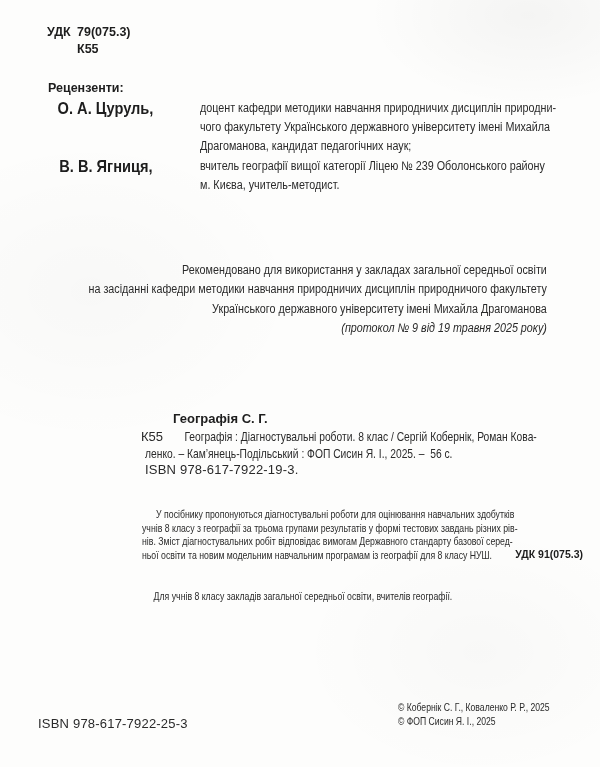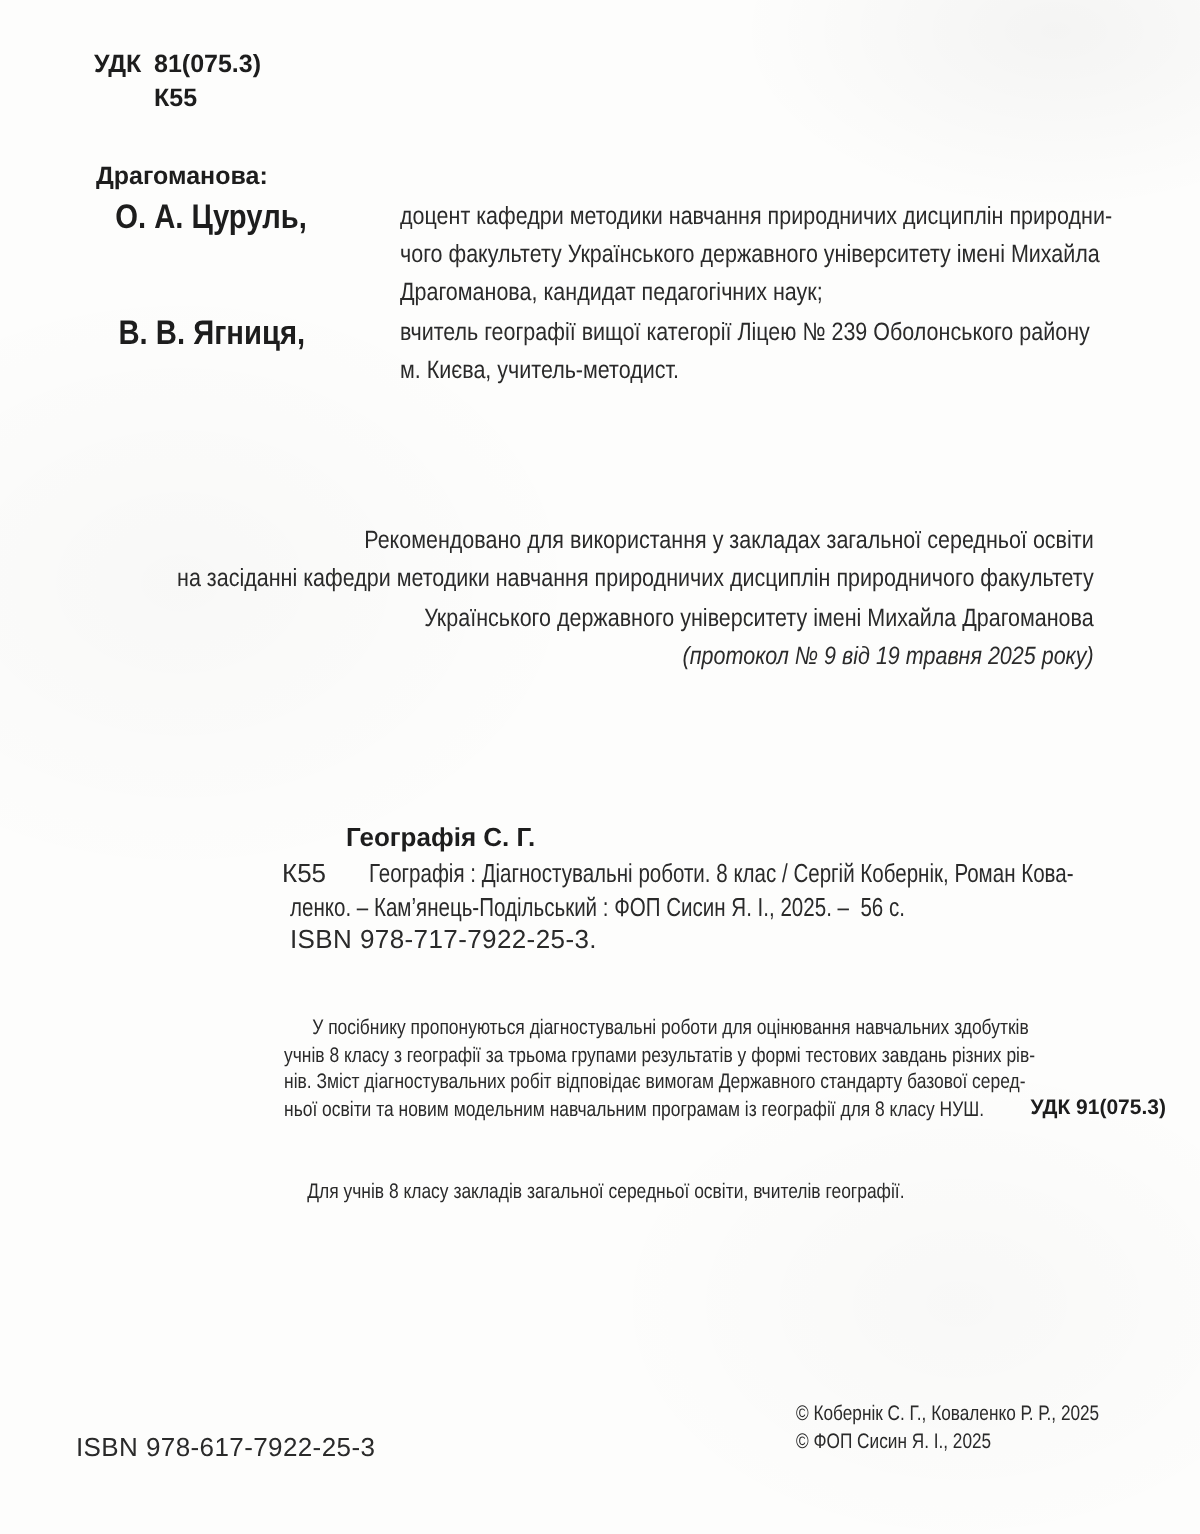--- a/index.html
+++ b/index.html
@@ -58,25 +58,25 @@
   .foot-isbn{left:38px;top:716px;font-size:13px;letter-spacing:0.2px;}
   .foot-copy{left:398px;top:700px;font-size:10.5px;line-height:14.3px;}
   .foot-copy .cx{transform:scaleX(0.82);}
 </style>
 </head>
 <body>
 
 <div class="page">
 
   <div class="abs udc b">
-    <div><span class="udc-label">УДК</span><span>81(075.3)</span></div>
+    <div><span class="udc-label">УДК</span><span>79(075.3)</span></div>
     <div><span class="k">К55</span></div>
   </div>
 
-  <div class="abs rev-heading b">Драгоманова:</div>
+  <div class="abs rev-heading b">Рецензенти:</div>
 
   <div class="abs rev-row" style="top:99px">
     <div class="rev-name"><span class="cx-r b" style="transform:scaleX(0.86)">О. А. Цуруль,</span></div>
     <div class="rev-desc cx">доцент кафедри методики навчання природничих дисциплін природни-
 чого факультету Українського державного університету імені Михайла
 Драгоманова, кандидат педагогічних наук;</div>
   </div>
 
   <div class="abs rev-row" style="top:157px">
     <div class="rev-name"><span class="cx-r b" style="transform:scaleX(0.86)">В. В. Ягниця,</span></div>
@@ -90,21 +90,21 @@
 Українського державного університету імені Михайла Драгоманова</div>
     <div class="cx-c i">(протокол № 9 від 19 травня 2025 року)</div>
   </div>
 
   <div class="abs cat-k">К55</div>
   <div class="abs cat-author b">Географія С. Г.</div>
   <div class="abs cat-entry">
     <div class="cx">Географія : Діагностувальні роботи. 8 клас / Сергій Кобернік, Роман Кова-
 ленко. – Кам’янець-Подільський : ФОП Сисин Я. І., 2025. –  56 с.</div>
   </div>
-  <div class="abs cat-isbn">ISBN 978-717-7922-25-3.</div>
+  <div class="abs cat-isbn">ISBN 978-617-7922-19-3.</div>
 
   <div class="abs anno">
     <div class="cx">
       <div class="p1 pre">У посібнику пропонуються діагностувальні роботи для оцінювання навчальних здобутків
 учнів 8 класу з географії за трьома групами результатів у формі тестових завдань різних рів-
 нів. Зміст діагностувальних робіт відповідає вимогам Державного стандарту базової серед-
 ньої освіти та новим модельним навчальним програмам із географії для 8 класу НУШ.</div>
       <div class="p2">Для учнів 8 класу закладів загальної середньої освіти, вчителів географії.</div>
     </div>
   </div>

